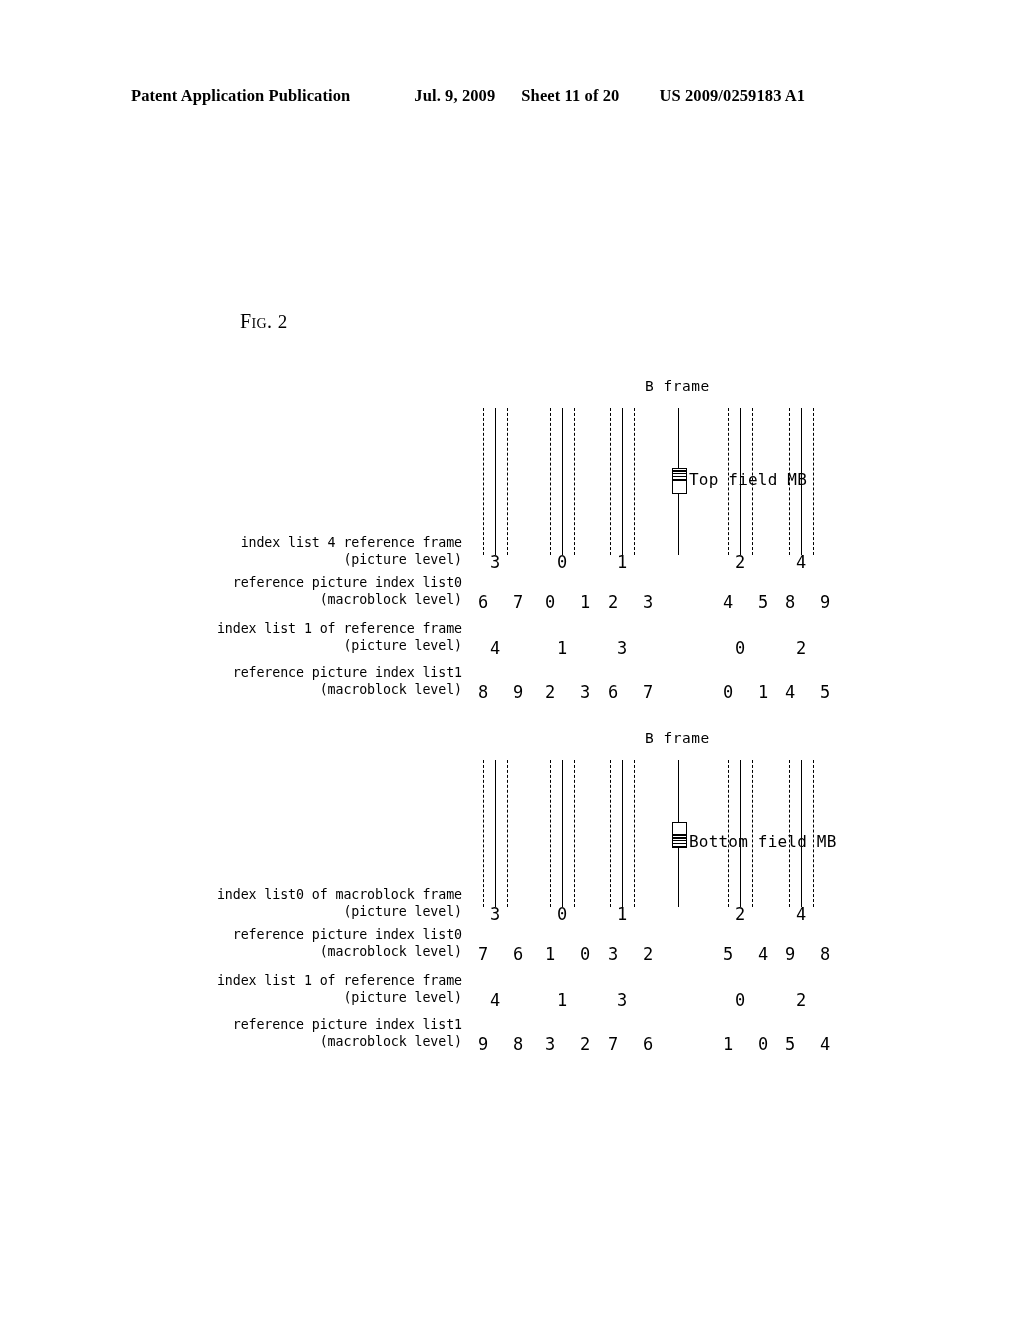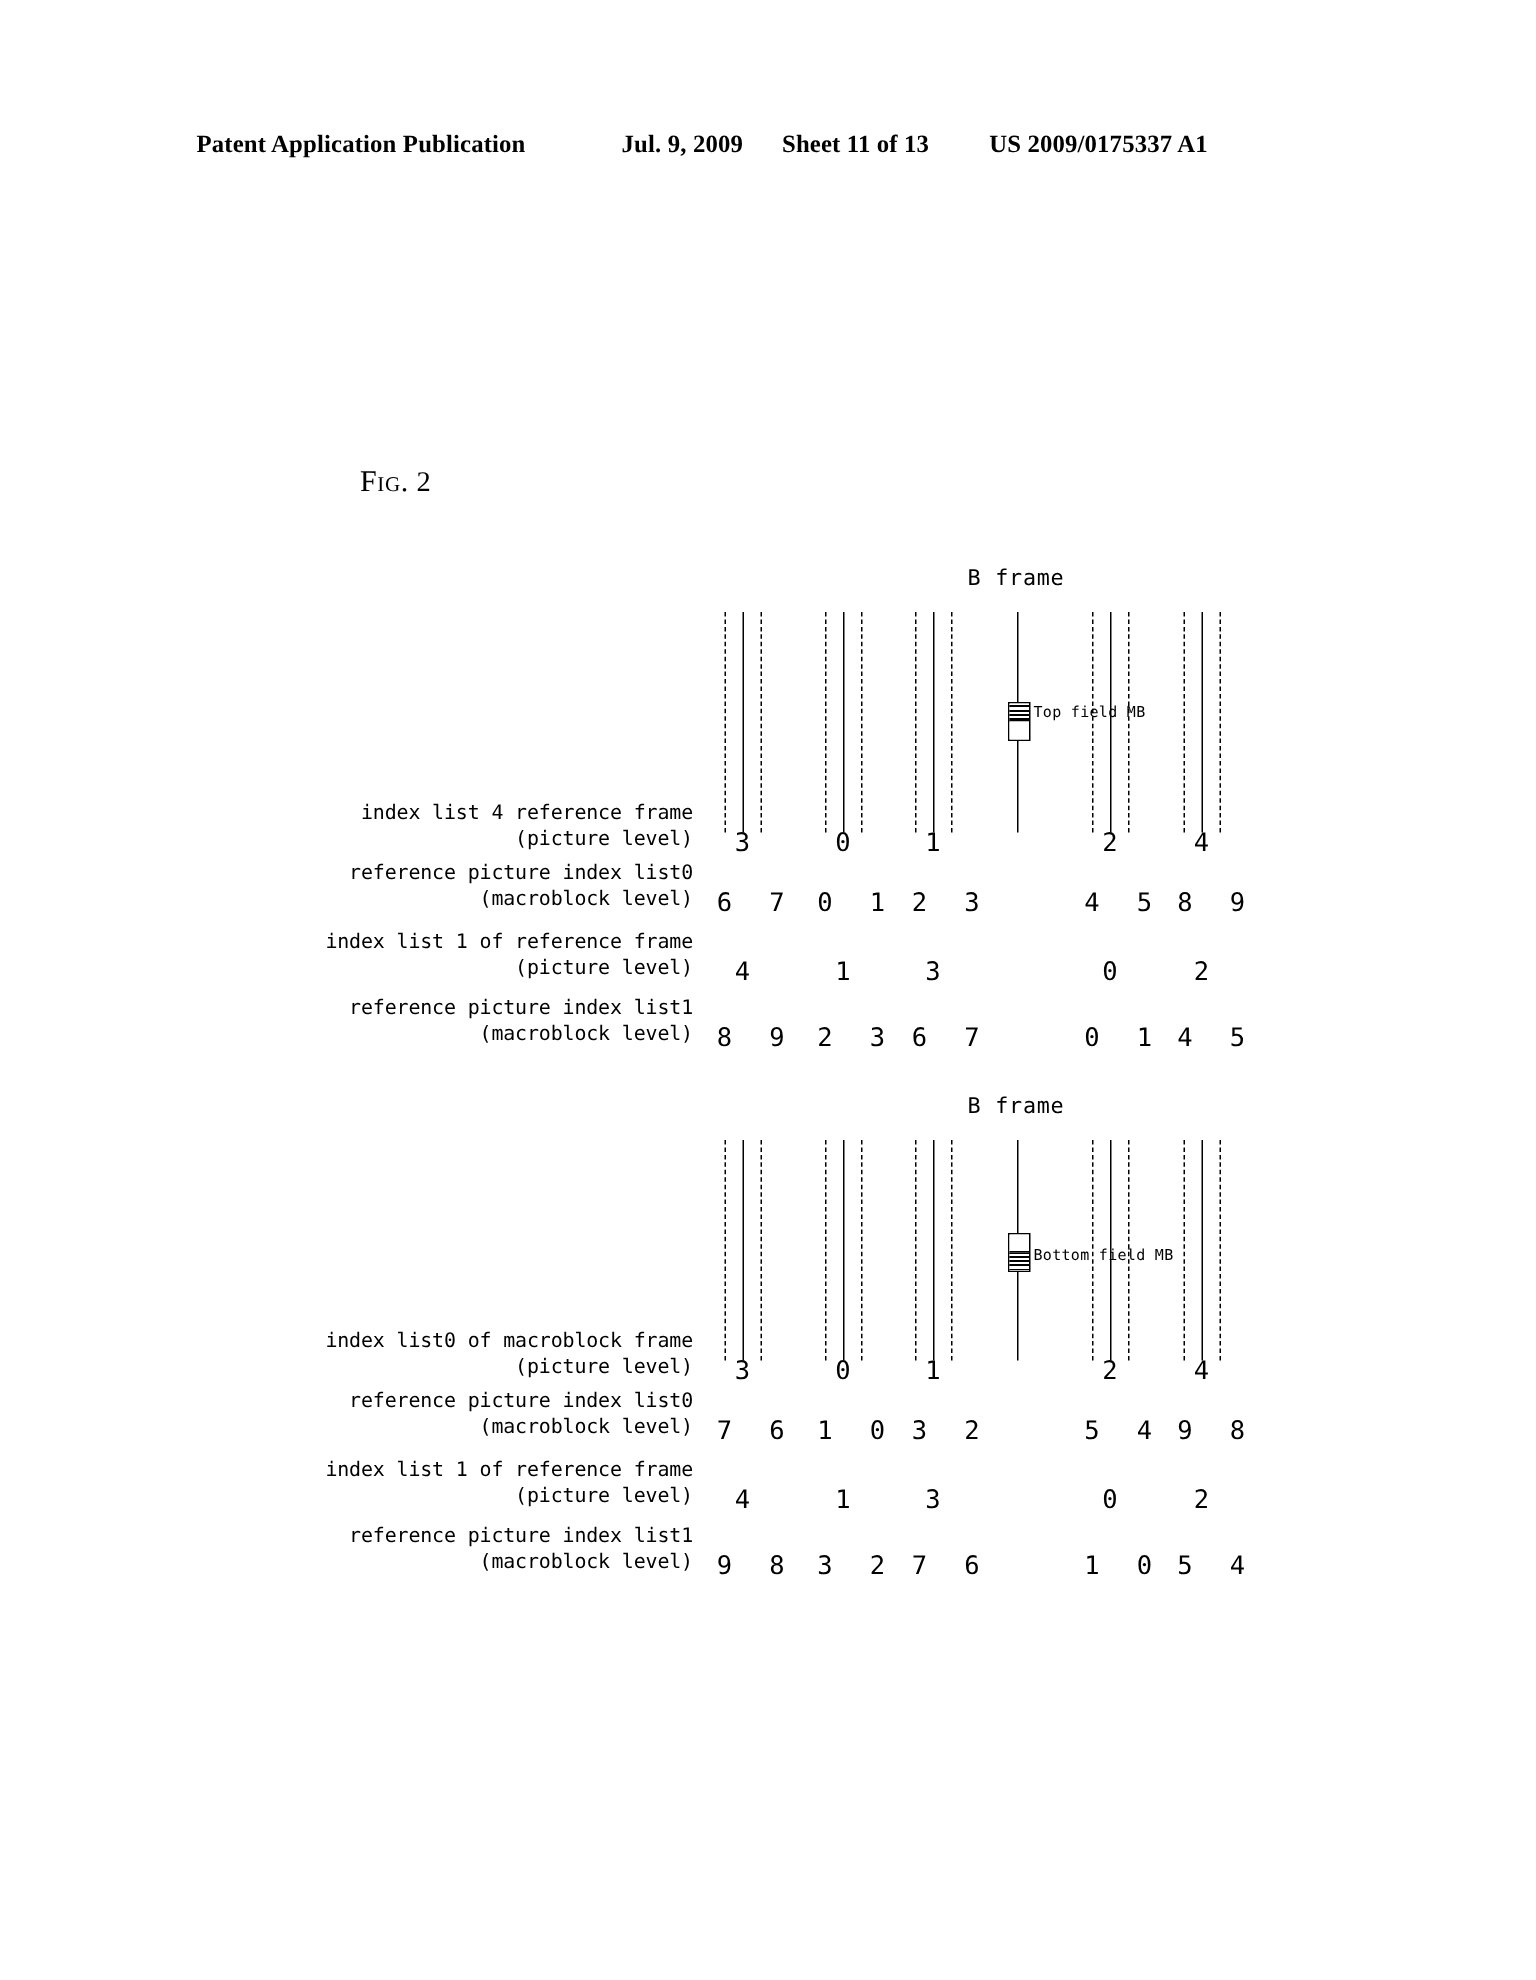--- a/index.html
+++ b/index.html
@@ -107,21 +107,21 @@
         #000 0px, #000 1.3px,
         #fff 1.3px, #fff 2.8px
       );
   }
   .mb-marker .half.empty { background: #fff; }
   .mb-marker .half.top-edge   { border-bottom: 1.4px solid #000; }
 
   .mb-caption {
     position: absolute;
     font-family: "DejaVu Sans Mono", monospace;
-    font-size: 10px;
+    font-size: 16px;
     letter-spacing: 0.2px;
     white-space: nowrap;
   }
 
   
   .row-labels {
     position: absolute;
     left: 150px;
     width: 312px;
     text-align: right;
@@ -149,22 +149,22 @@
     margin-left: -10px;
     white-space: nowrap;
   }
 </style>
 </head>
 <body>
 
 <div id="patent-header">
   <span class="hdr-pub">Patent Application Publication</span>
   <span class="hdr-date">Jul. 9, 2009</span>
-  <span class="hdr-sheet">Sheet 11 of 13</span>
-  <span class="hdr-num">US 2009/0175337 A1</span>
+  <span class="hdr-sheet">Sheet 11 of 20</span>
+  <span class="hdr-num">US 2009/0259183 A1</span>
 </div>
 
 <div id="fig-label">
   <span class="fig-word">Fig.</span>
   <span>2</span>
 </div>
 
 <div class="diagram" id="diagram-top">
     <div class="bframe-label" style="left: 645px; top: 8px;">B frame</div>
     <div class="rules">

